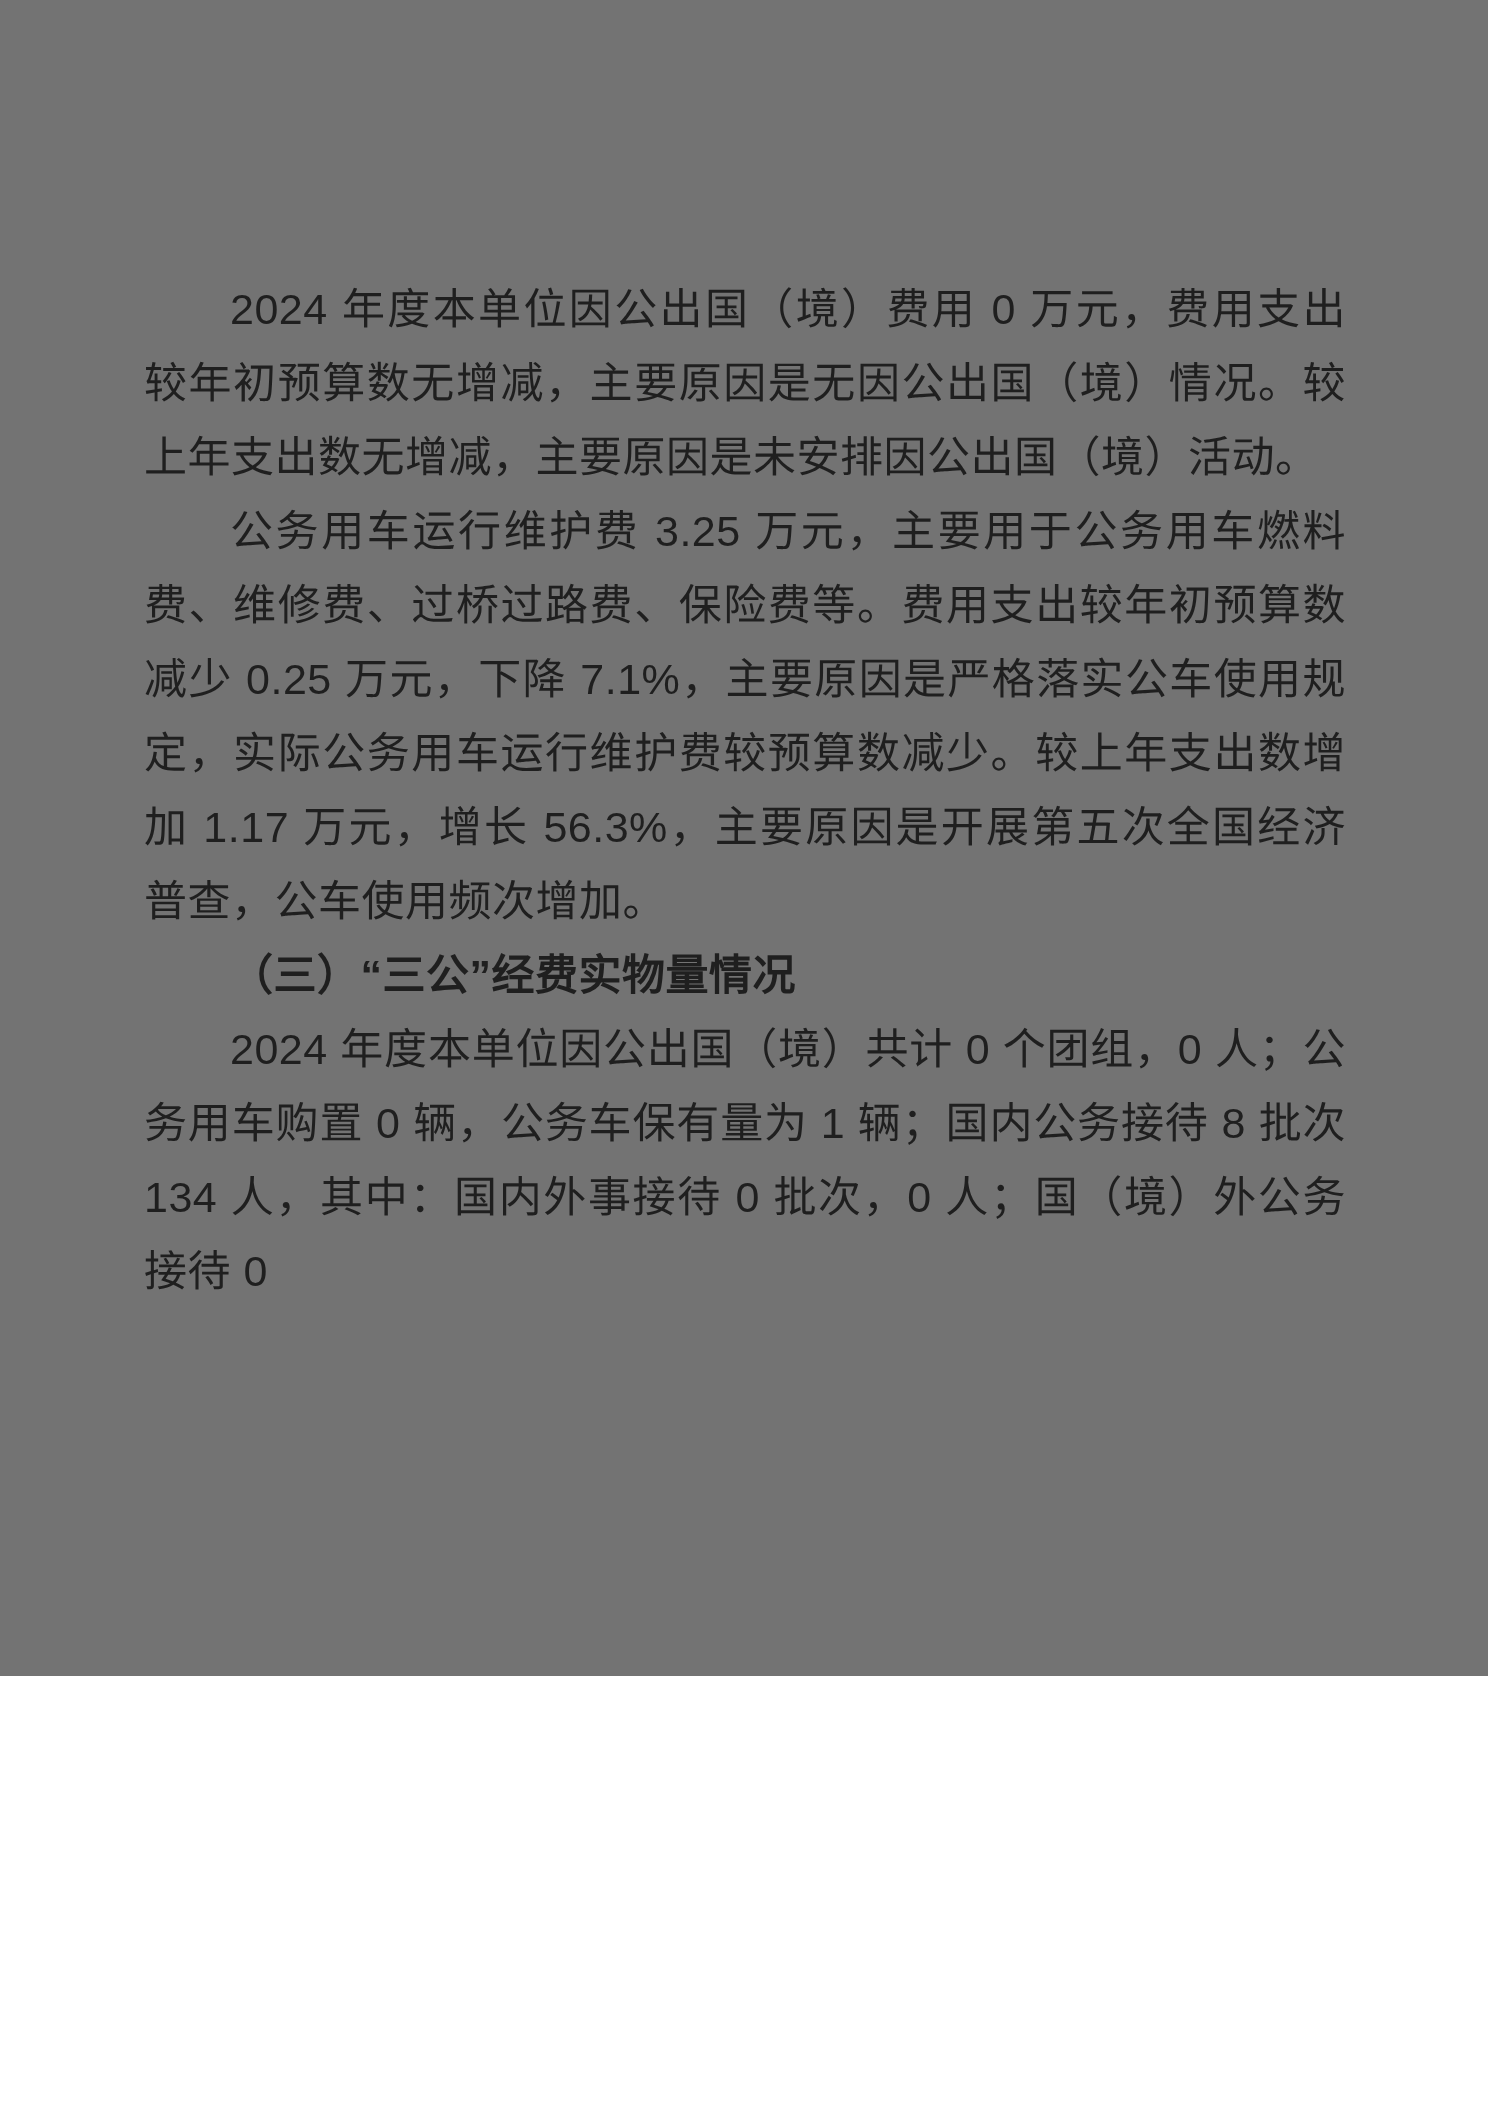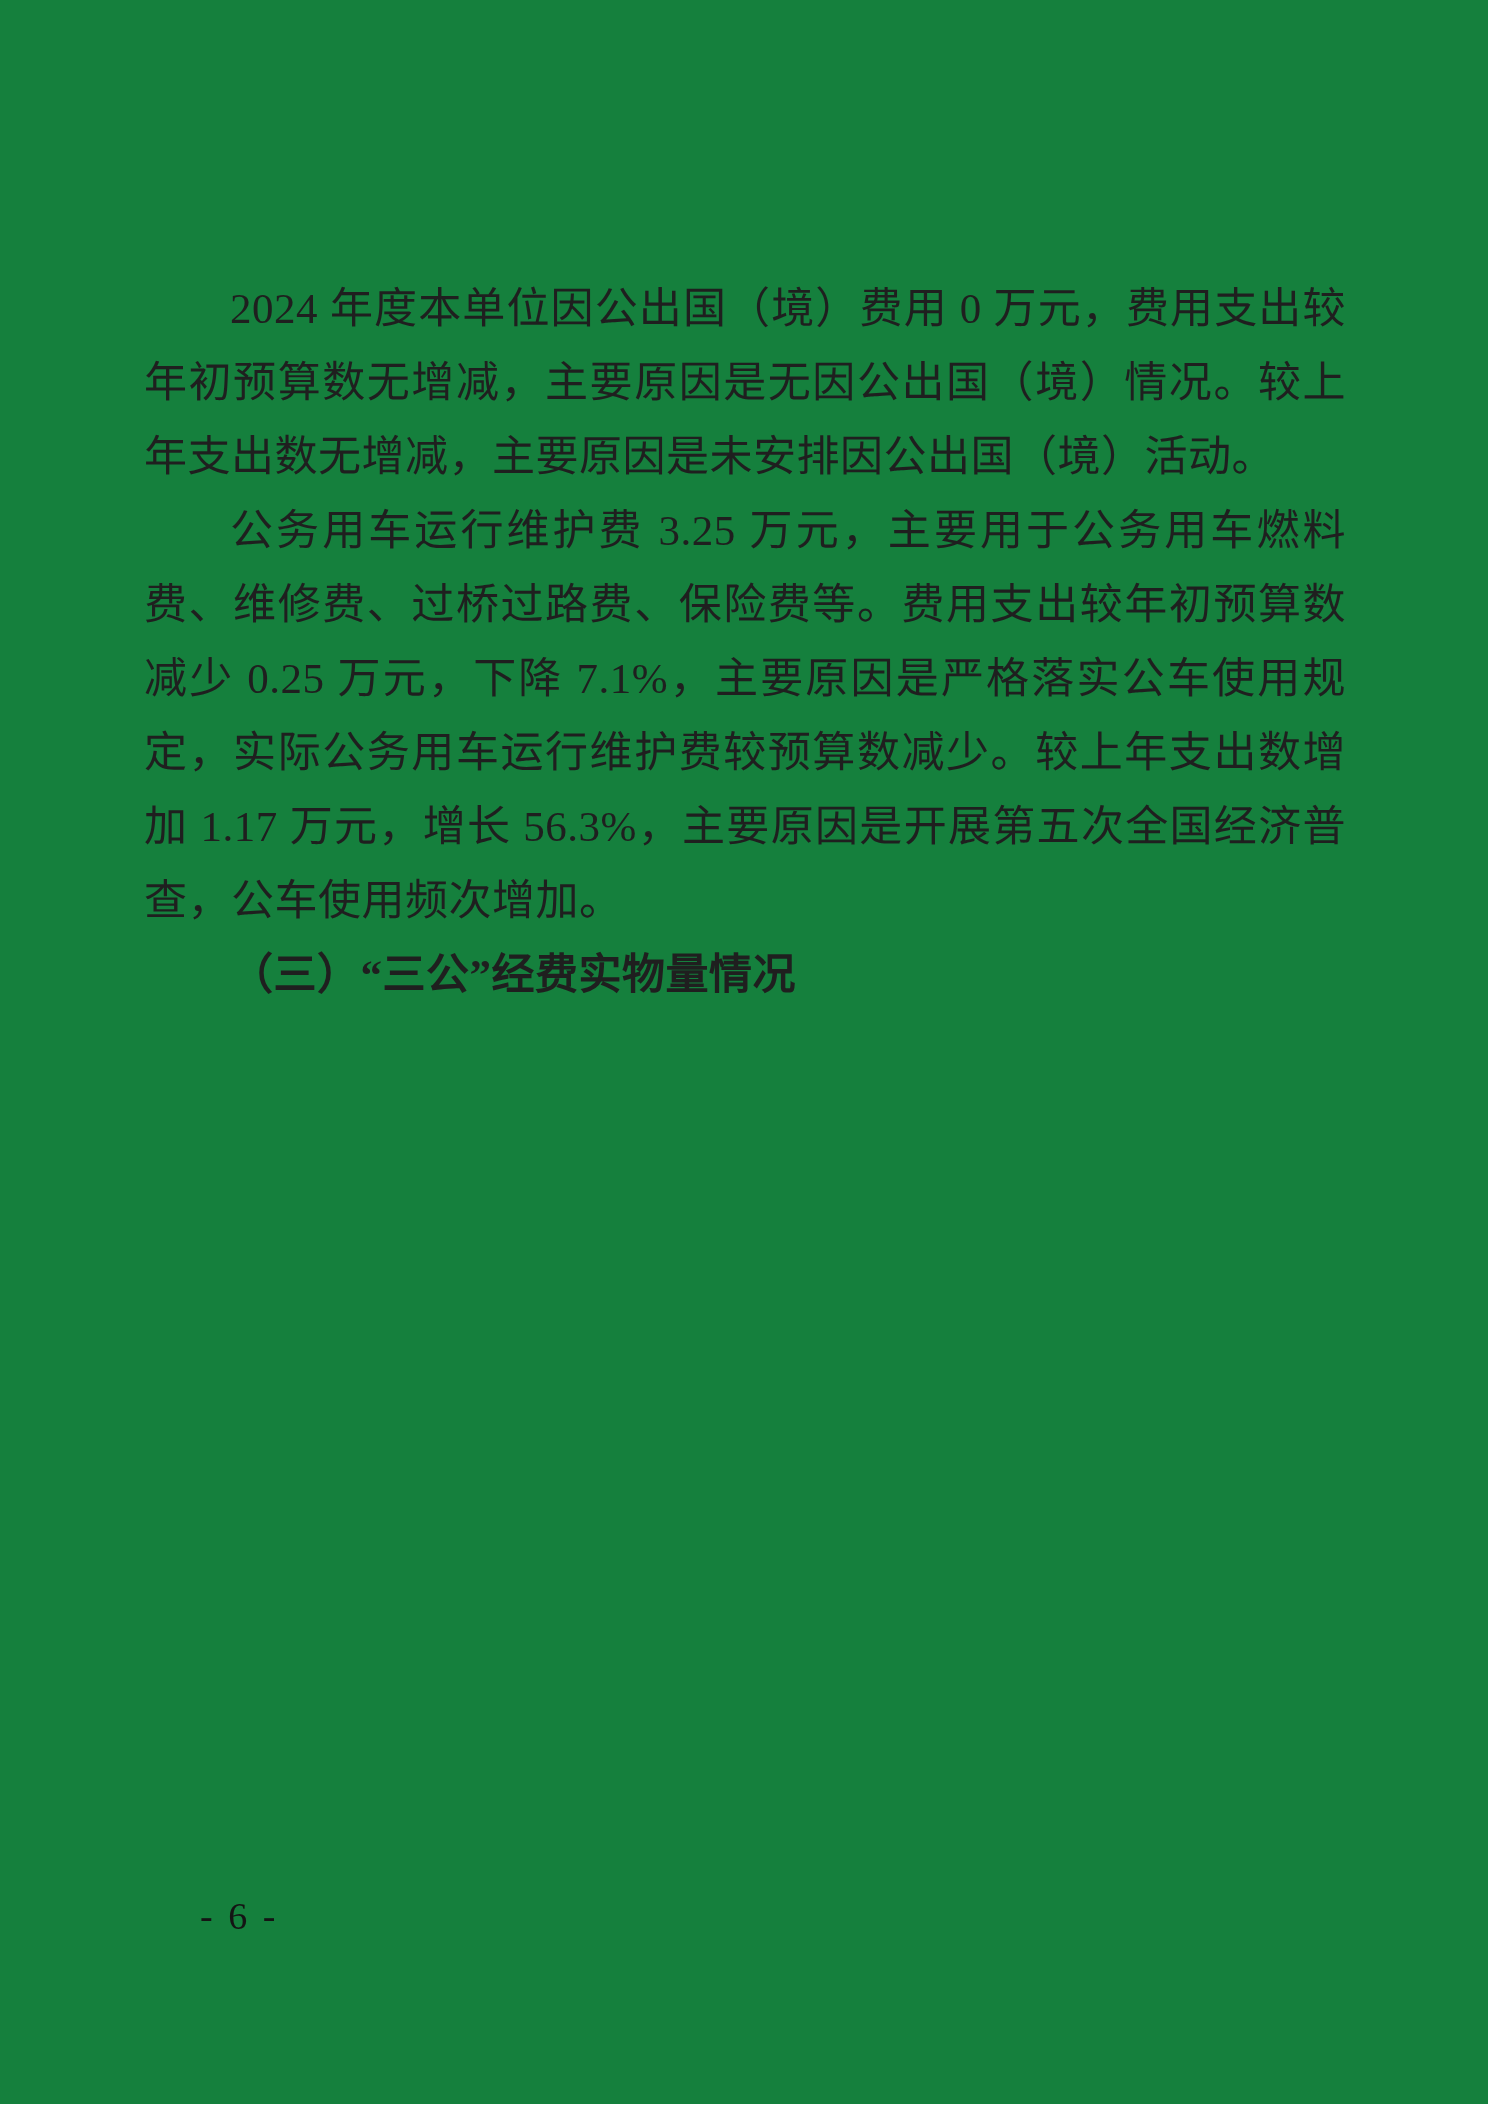--- a/index.html
+++ b/index.html
@@ -3,24 +3,24 @@
 <meta charset="utf-8">
 <style>
   html, body {
     margin: 0;
     padding: 0;
     background: #ffffff;
   }
   .page {
     position: relative;
     width: 1488px;
-    height: 2104px;
-    background: #15803d;
+    height: 1676px;
+    background: #737373;
     overflow: hidden;
-    font-family: Liberation Serif, serif;
+    font-family: Liberation Sans, sans-serif;
     color: #1f1f1f;
   }
   .text-block {
     position: absolute;
     left: 144px;
     top: 272px;
     width: 1202px;
     font-size: 43px;
     line-height: 74px;
     text-align: justify;
@@ -47,17 +47,18 @@
 </style>
 </head>
 <body>
 
 <div class="page">
 
   <div class="text-block">
     <p>2024 年度本单位因公出国（境）费用 0 万元，费用支出较年初预算数无增减，主要原因是无因公出国（境）情况。较上年支出数无增减，主要原因是未安排因公出国（境）活动。</p>
     <p>公务用车运行维护费 3.25 万元，主要用于公务用车燃料费、维修费、过桥过路费、保险费等。费用支出较年初预算数减少 0.25 万元，下降 7.1%，主要原因是严格落实公车使用规定，实际公务用车运行维护费较预算数减少。较上年支出数增加 1.17 万元，增长 56.3%，主要原因是开展第五次全国经济普查，公车使用频次增加。</p>
     <p class="heading">（三）“三公”经费实物量情况</p>
+    <p>2024 年度本单位因公出国（境）共计 0 个团组，0 人；公务用车购置 0 辆，公务车保有量为 1 辆；国内公务接待 8 批次 134 人，其中：国内外事接待 0 批次，0 人；国（境）外公务接待 0</p>
   </div>
 
   <div class="page-number">- 6 -</div>
 
 </div>
 
 </body></html>

